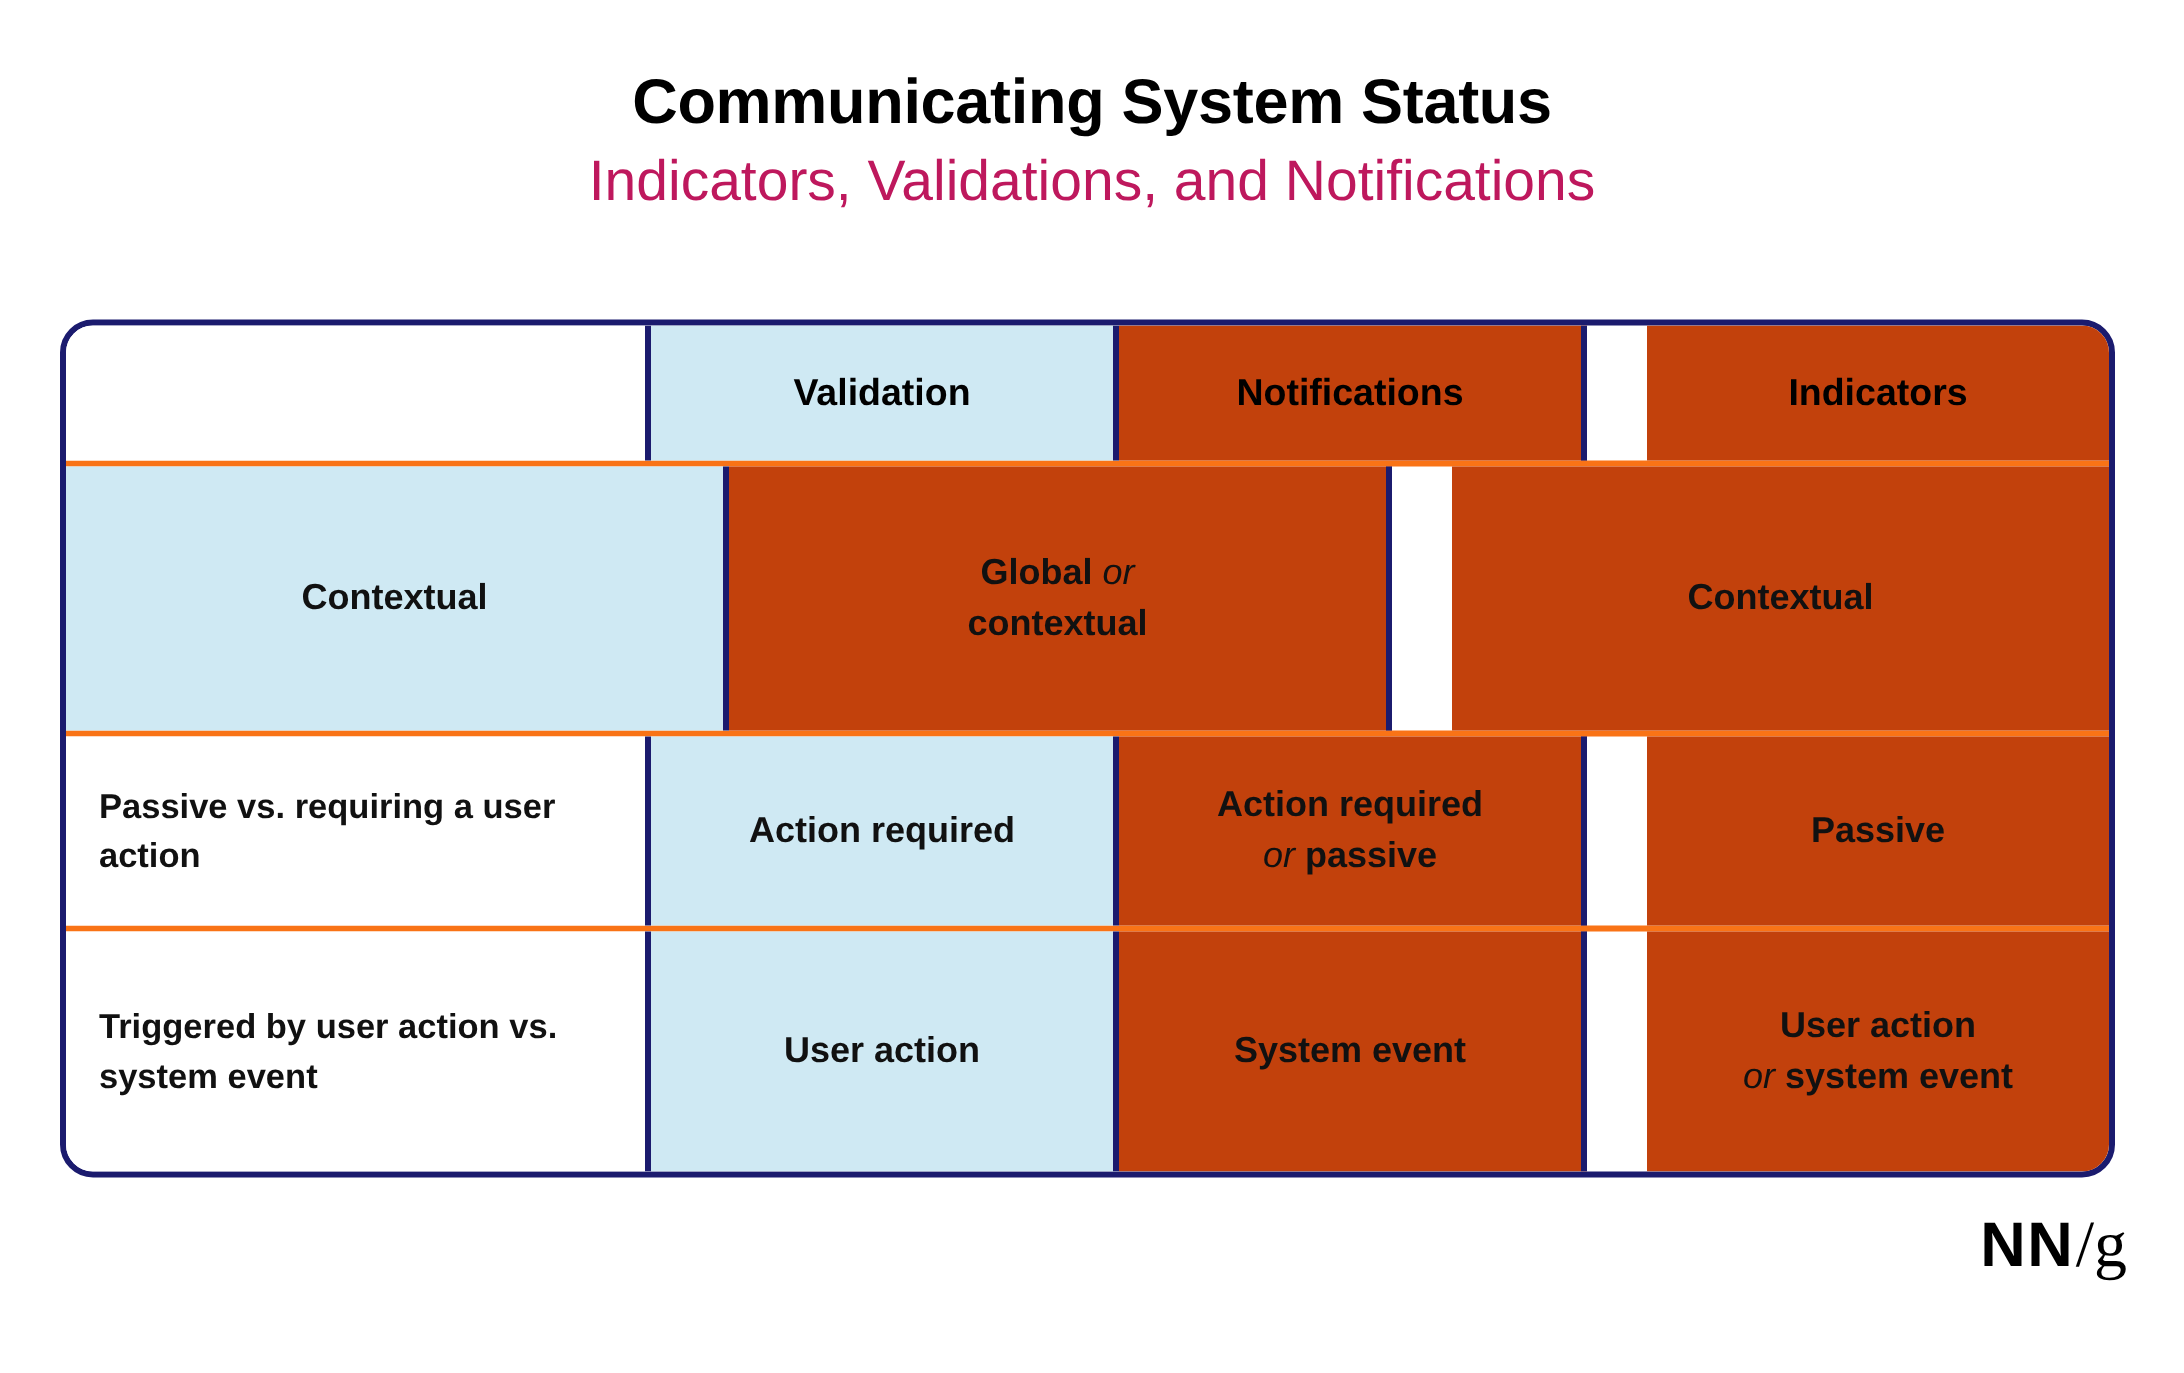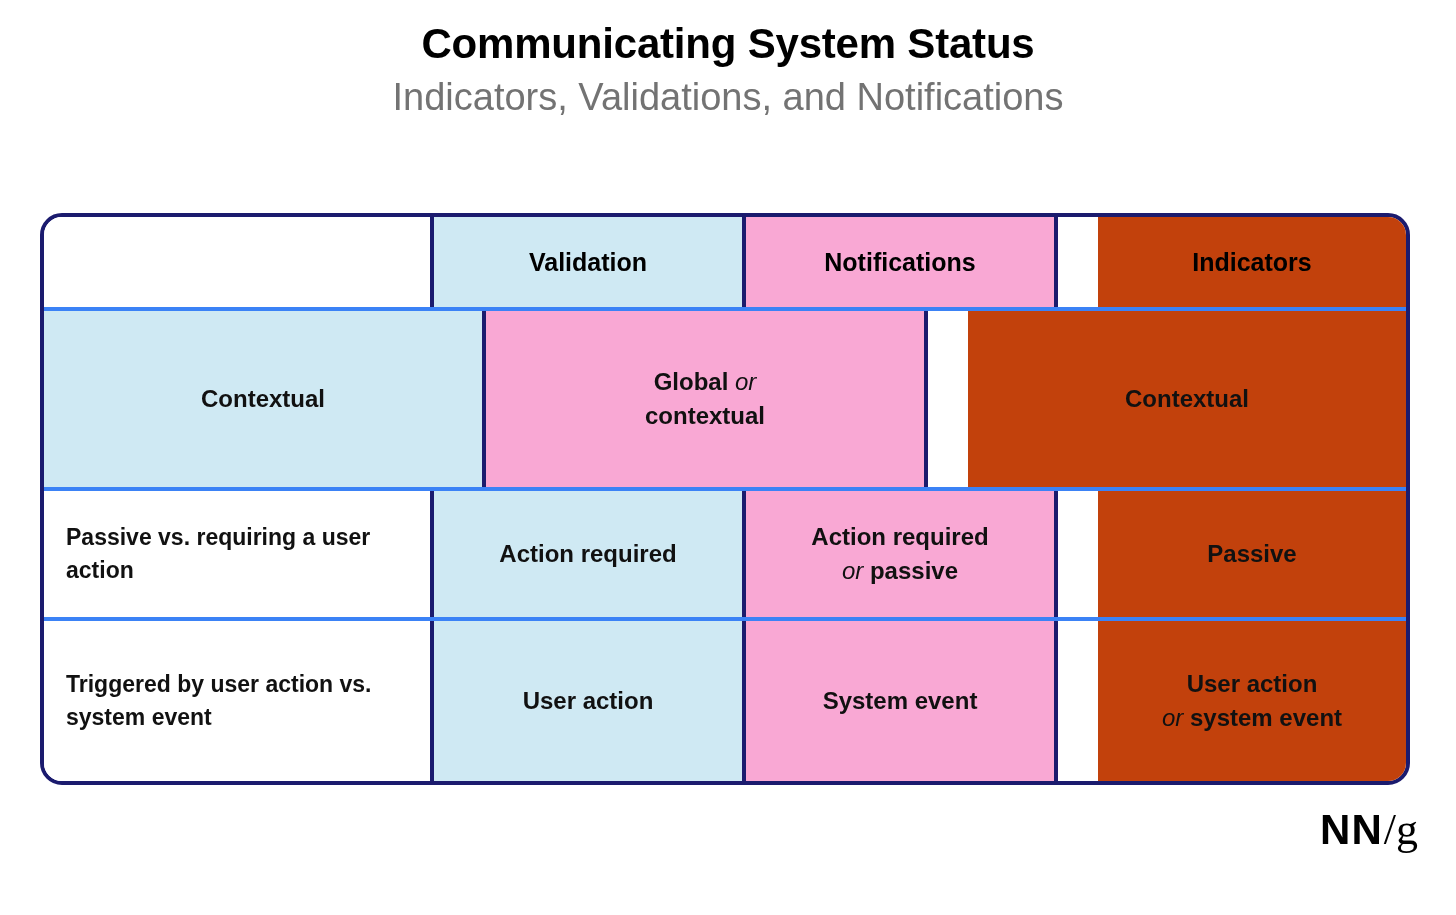--- a/index.html
+++ b/index.html
@@ -16,36 +16,36 @@
   }
   .page {
     position: relative;
     width: 1456px;
     height: 915px;
     box-sizing: border-box;
   }
 
   
   .title-block {
-    padding-top: 20px;
+    padding-top: 44px;
     text-align: center;
   }
   .main-title {
     font-size: 42px;
     font-weight: 700;
     letter-spacing: -0.2px;
     line-height: 1.12;
     color: #000000;
     margin: 0;
   }
   .sub-title {
     font-size: 38px;
     font-weight: 400;
     line-height: 1.18;
-    color: #737373;
+    color: #be185d;
     margin: 8px 0 0 0;
   }
 
   
   .table-wrap {
     position: absolute;
     left: 40px;
     top: 213px;
     width: 1370px;
     height: 572px;
@@ -57,21 +57,21 @@
     border-radius: 22px;
     overflow: hidden;
     box-sizing: border-box;
     display: flex;
     flex-direction: column;
     background: #ffffff;
   }
   .row {
     display: flex;
     width: 100%;
-    border-bottom: 4px solid #3b82f6;
+    border-bottom: 4px solid #f97316;
     box-sizing: border-box;
   }
   .row:last-child {
     border-bottom: none;
   }
   .row-header { height: 99px; }
   .row-1 { height: 190px; }
   .row-2 { height: 137px; }
   .row-3 { height: 169px; }
 
@@ -95,21 +95,21 @@
     text-align: left;
     padding-left: 22px;
     padding-right: 16px;
   }
   .col-validation {
     flex: 1 1 0;
     background: #cfe9f3;
   }
   .col-notifications {
     flex: 1 1 0;
-    background: #f9a8d4;
+    background: #c2410c;
   }
   .col-indicators {
     flex: 1 1 0;
     background: #c2410c;
     margin-left: 40px;
   }
   .row-header .col-label { background: #ffffff; }
 
   .col-head-text {
     font-size: 25px;

